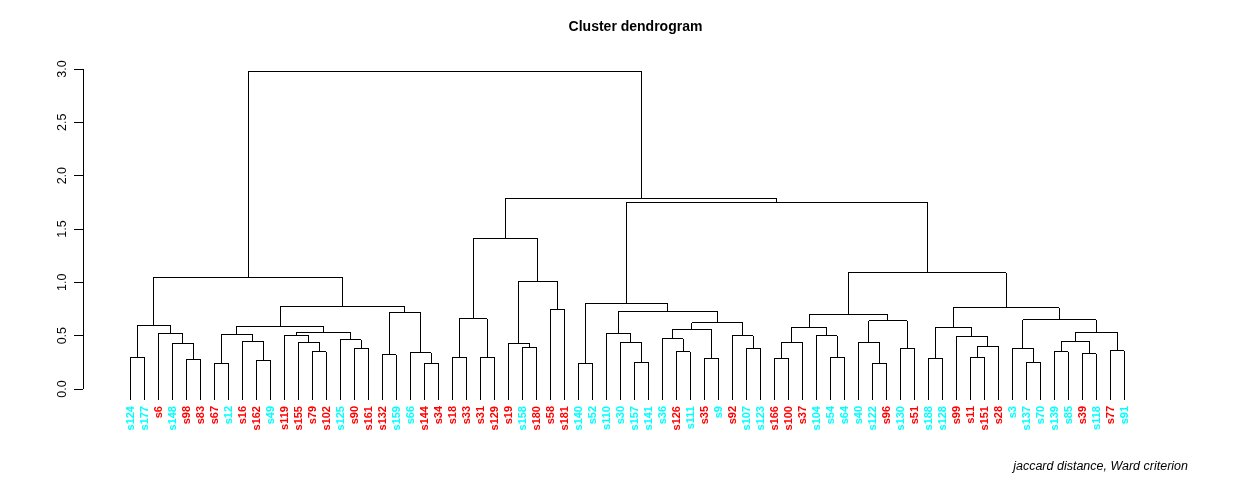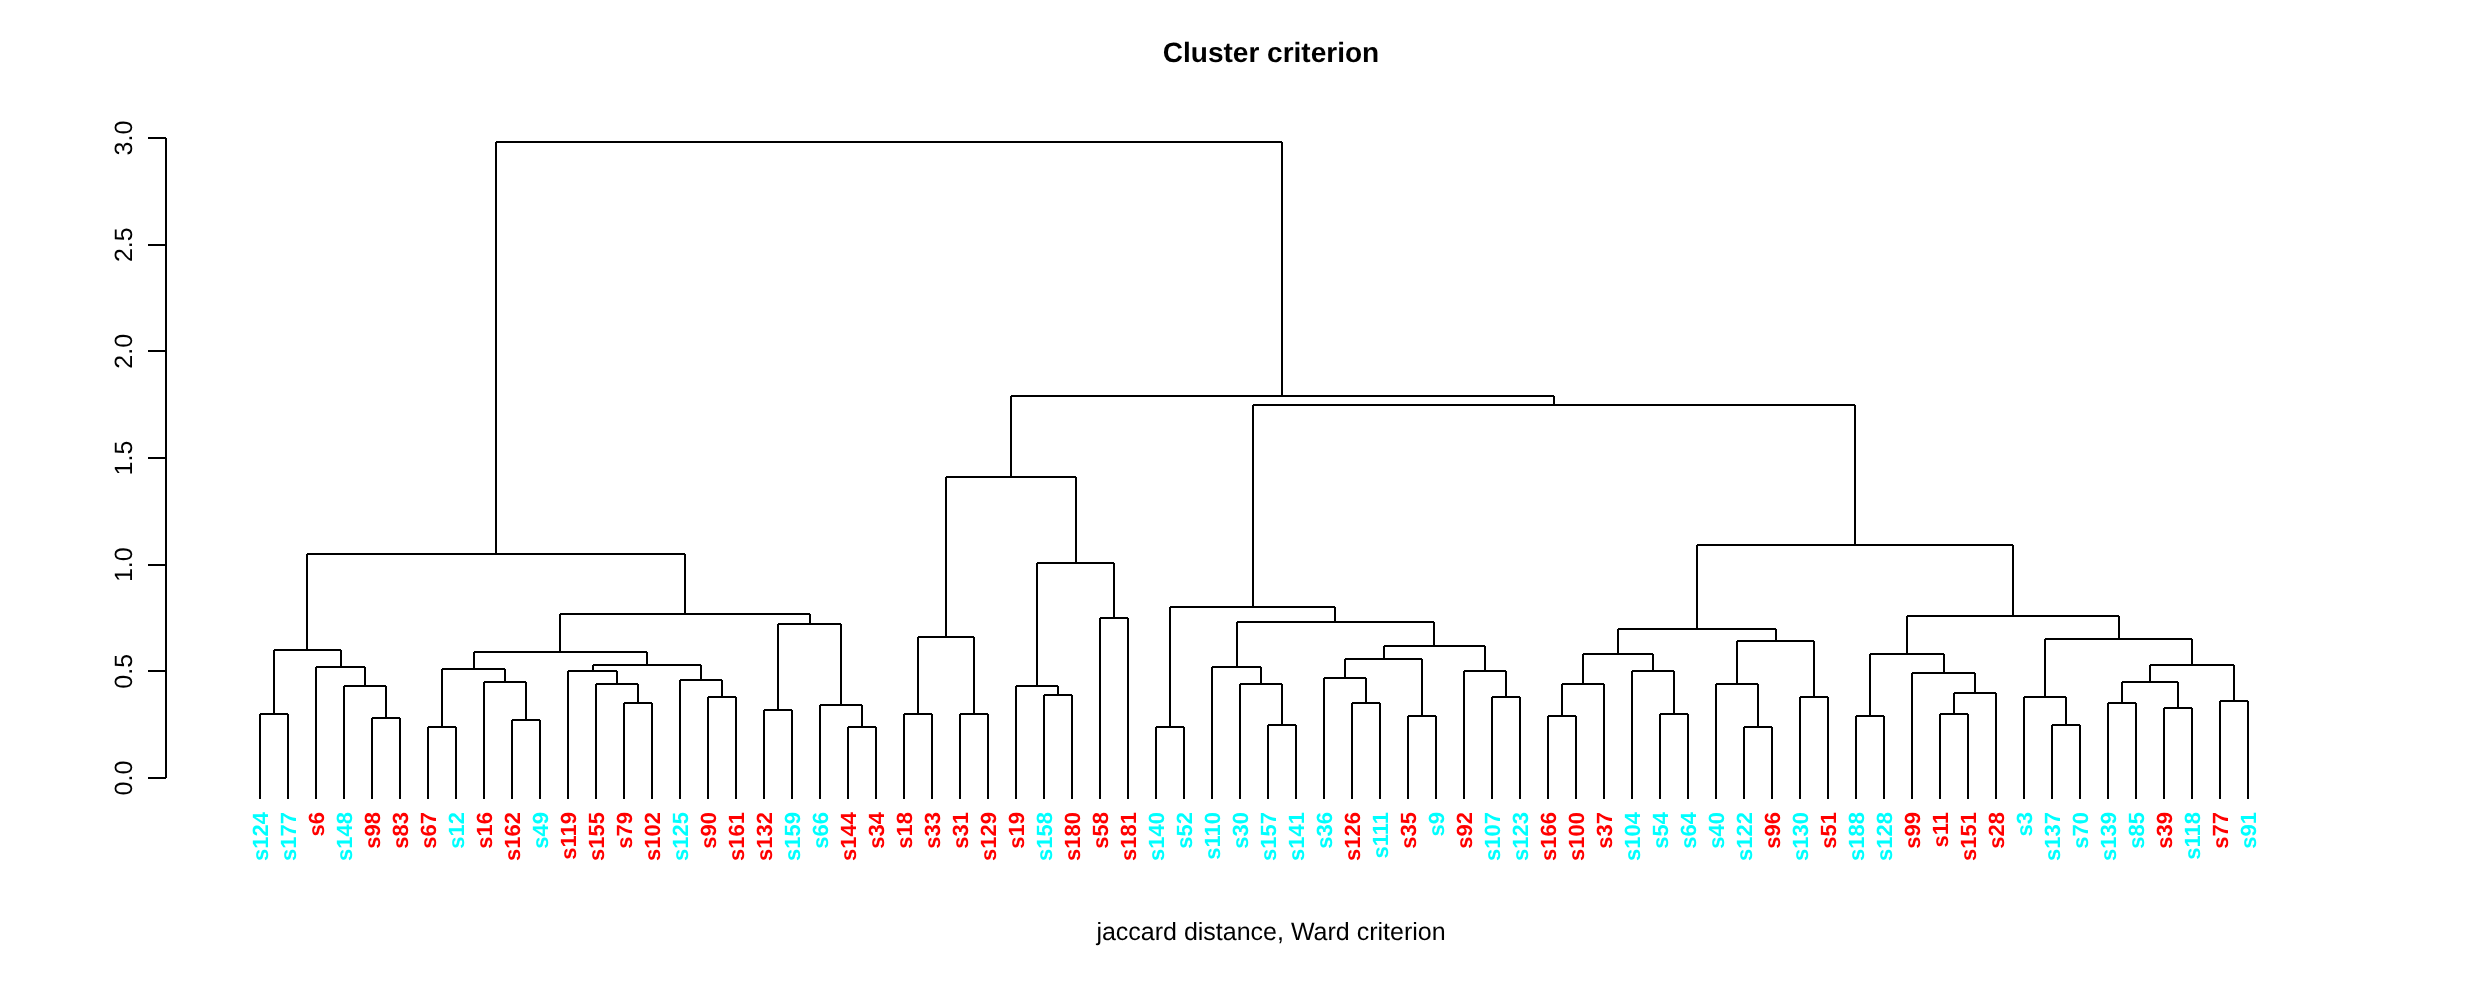--- a/index.html
+++ b/index.html
@@ -1,28 +1,28 @@
 <!DOCTYPE html>
 <html><head>
 <meta charset="utf-8">
 <style>
   html,body{margin:0;padding:0;background:#ffffff;}
   #canvas{position:relative;width:1238px;height:500px;background:#ffffff;overflow:hidden;
           font-family:"Liberation Sans", sans-serif;}
   #plot{position:absolute;left:0;top:0;}
   .chart-title{position:absolute;left:83px;top:18px;width:1105px;text-align:center;
                font-size:14px;font-weight:bold;color:#000;}
-  .x-label{position:absolute;left:83px;top:459px;width:1105px;text-align:center;
-           font-size:12.5px;color:#000;}
+  .x-label{position:absolute;left:83px;top:459px;width:1105px;text-align:right;
+           font-size:12.5px;color:#000;font-style:italic;}
 </style>
 </head>
 <body>
 
 <div id="canvas">
-  <div class="chart-title">Cluster criterion</div>
+  <div class="chart-title">Cluster dendrogram</div>
   <svg id="plot" width="1238" height="500">
       <g stroke="#000000" stroke-width="1" fill="none" shape-rendering="crispEdges">
         <line x1="130" y1="357" x2="144" y2="357"></line>
         <line x1="130" y1="357" x2="130" y2="399.6666666666667"></line>
         <line x1="144" y1="357" x2="144" y2="399.6666666666667"></line>
         <line x1="186" y1="359.1333333333333" x2="200" y2="359.1333333333333"></line>
         <line x1="186" y1="359.1333333333333" x2="186" y2="399.6666666666667"></line>
         <line x1="200" y1="359.1333333333333" x2="200" y2="399.6666666666667"></line>
         <line x1="172" y1="343.1333333333333" x2="193" y2="343.1333333333333"></line>
         <line x1="172" y1="343.1333333333333" x2="172" y2="399.6666666666667"></line>

